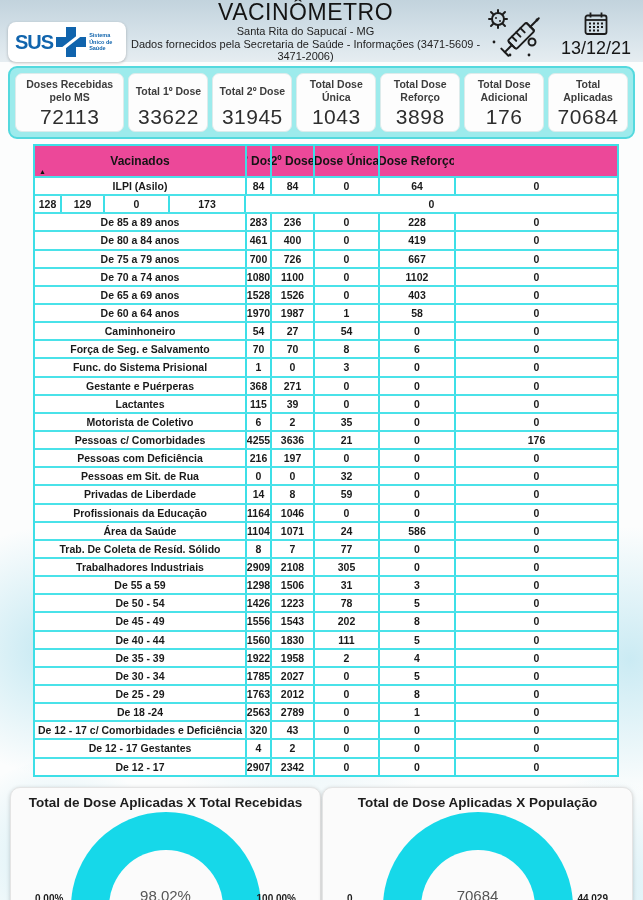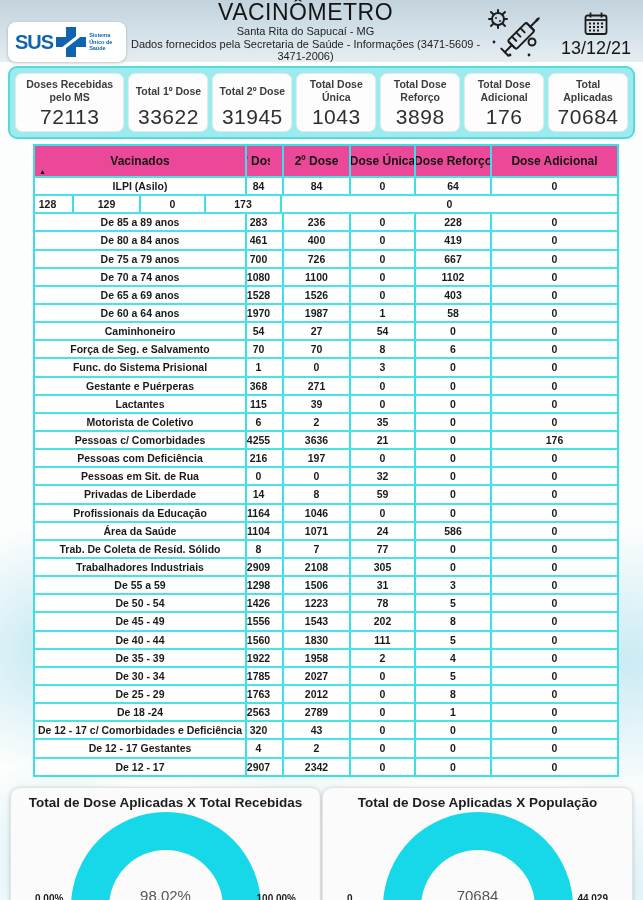--- a/index.html
+++ b/index.html
@@ -35,21 +35,21 @@
   .card.first{flex:1.4;}
   .card-label{font-size:10.5px;font-weight:bold;color:#3d3d3d;text-align:center;line-height:1.2;min-height:26px;display:flex;align-items:center;justify-content:center;}
   .card-value{font-size:21px;color:#2e2e2e;letter-spacing:.5px;margin-top:1px;}
 
   
   .table{position:relative;z-index:1;width:586px;margin:5px 0 0 33px;border:2px solid #3ddfe7;background:#fff;box-sizing:border-box;}
   .t-head{display:flex;height:30px;background:#ec4899;position:relative;box-sizing:border-box;}
   .t-row{display:flex;height:18.15px;border-top:2px solid #4ae2e9;box-sizing:border-box;background:#fff;}
   .c{display:flex;align-items:center;justify-content:center;box-sizing:border-box;overflow:hidden;white-space:nowrap;}
   .c + .c{border-left:2px solid #3ddfe7;}
-  .c0{width:210px;}.c1{width:25px;}.c2{width:67px;margin-left:12px;}.c3{width:65px;}.c4{width:76px;}.c5{flex:1;}
+  .c0{width:210px;}.c1{width:25px;}.c2{width:43px;}.c3{width:65px;}.c4{width:76px;}.c5{flex:1;}
   .t-head .c{font-weight:bold;font-size:12px;color:#141414;}
   .t-row .c{font-weight:bold;font-size:10.5px;color:#1a1a1a;}
   .sort-caret{position:absolute;left:4px;bottom:1px;font-size:7px;color:#111;}
 
   
   .gauges{position:relative;z-index:1;display:flex;justify-content:space-between;padding:0 10px;margin-top:10px;}
   .gauge-panel{position:relative;width:311px;height:126px;background:#fbfbfb;border:1px solid #e4e4e4;border-radius:10px;box-shadow:0 1px 4px rgba(0,0,0,.18);box-sizing:border-box;}
   .gauge-title{text-align:center;font-weight:bold;font-size:13.5px;color:#1d1d1d;margin-top:7px;}
   .gauge-wrap{position:relative;width:190px;height:95px;margin:2px auto 0;}
   .gauge-arc{position:absolute;inset:0;border-radius:190px 190px 0 0;
@@ -173,21 +173,20 @@
     </div>
   </section>
 
   <section class="table">
     <div class="t-head">
       <div class="c c0">Vacinados</div>
       <div class="c c1">1º Dose</div>
       <div class="c c2">2º Dose</div>
       <div class="c c3">Dose Única</div>
       <div class="c c4">Dose Reforço</div>
-      <div class="c c5">Dose Adicional</div>
       <span class="sort-caret">▲</span>
     </div>
     <div>
     <div class="t-row">
       <div class="c c0">ILPI (Asilo)</div>
       <div class="c c1">84</div>
       <div class="c c2">84</div>
       <div class="c c3">0</div>
       <div class="c c4">64</div>
       <div class="c c5">0</div>

